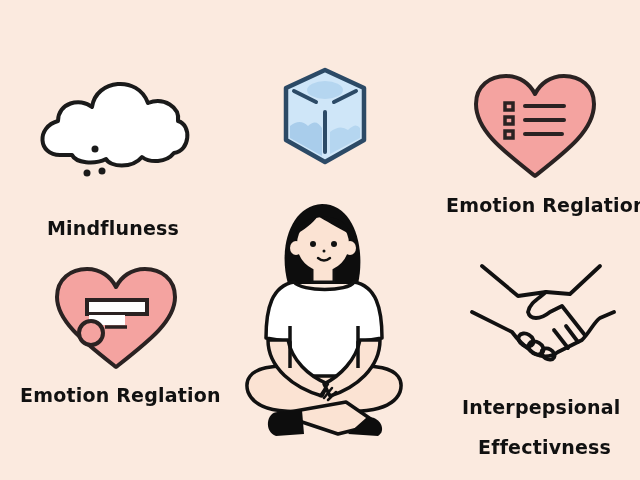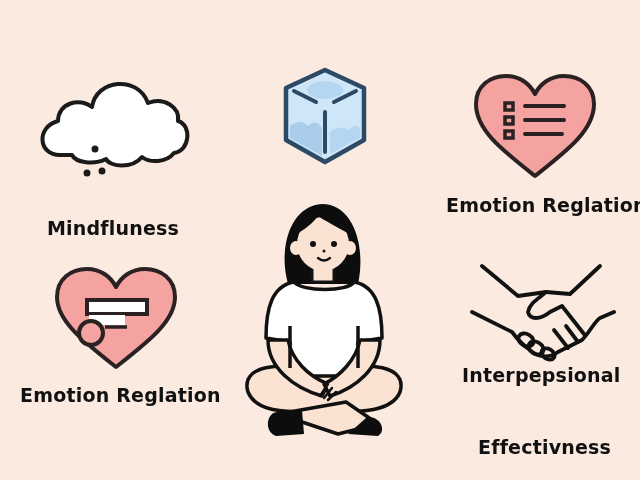--- a/index.html
+++ b/index.html
@@ -77,21 +77,21 @@
       <path d="M134 4 L104 32 L80 30"></path>
       <path d="M6 50 L46 70 C52 78 58 84 64 88 C72 96 84 96 92 90 L116 78 C124 70 128 60 134 56 L148 50"></path>
       <ellipse cx="60" cy="78" rx="8" ry="6" transform="rotate(30 60 78)"></ellipse>
       <ellipse cx="70" cy="86" rx="8" ry="6" transform="rotate(30 70 86)"></ellipse>
       <ellipse cx="82" cy="92" rx="7" ry="5" transform="rotate(30 82 92)"></ellipse>
       <line x1="102" y1="86" x2="88" y2="68"></line>
       <line x1="112" y1="80" x2="100" y2="64"></line>
     </g>
   </svg>
 </div>
-<div class="label" style="left:462px;top:364px;">Interpepsional</div>
+<div class="label" style="left:462px;top:396px;">Interpepsional</div>
 <div class="label" style="left:478px;top:436px;">Effectivness</div>
 
 <div class="ico" style="left:238px;top:198px;">
   <svg width="172" height="256" viewBox="0 0 172 256">
 
     <path d="M50 86 C40 50 52 8 84 6 C116 6 128 50 120 86 Z" fill="#0d0d0d"></path>
 
     <rect x="74" y="62" width="22" height="22" fill="#fbe3d3" stroke="#111" stroke-width="3"></rect>
 
     <ellipse cx="85" cy="46" rx="26" ry="27" fill="#fbe3d3"></ellipse>

